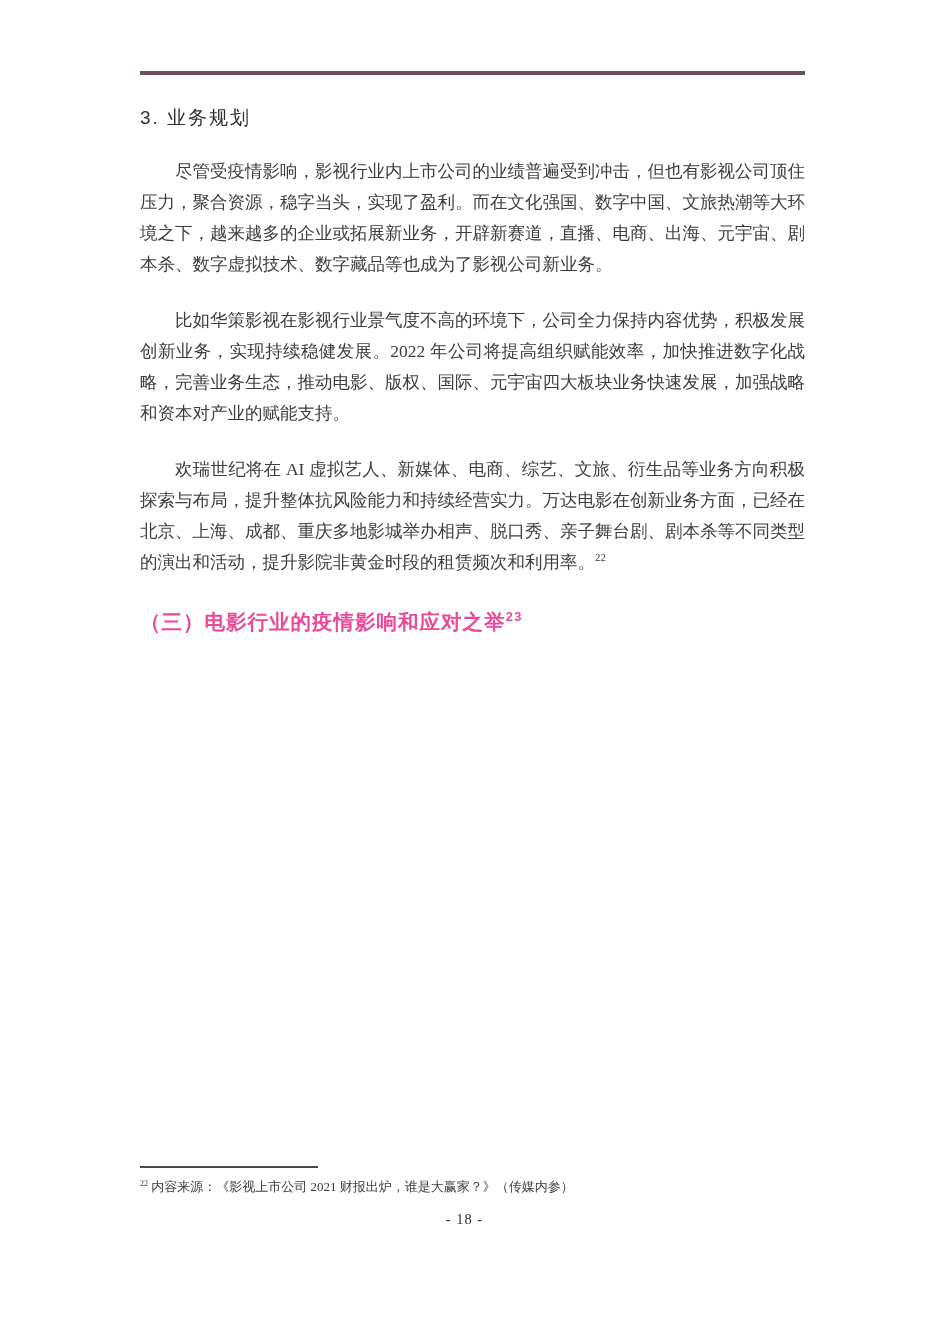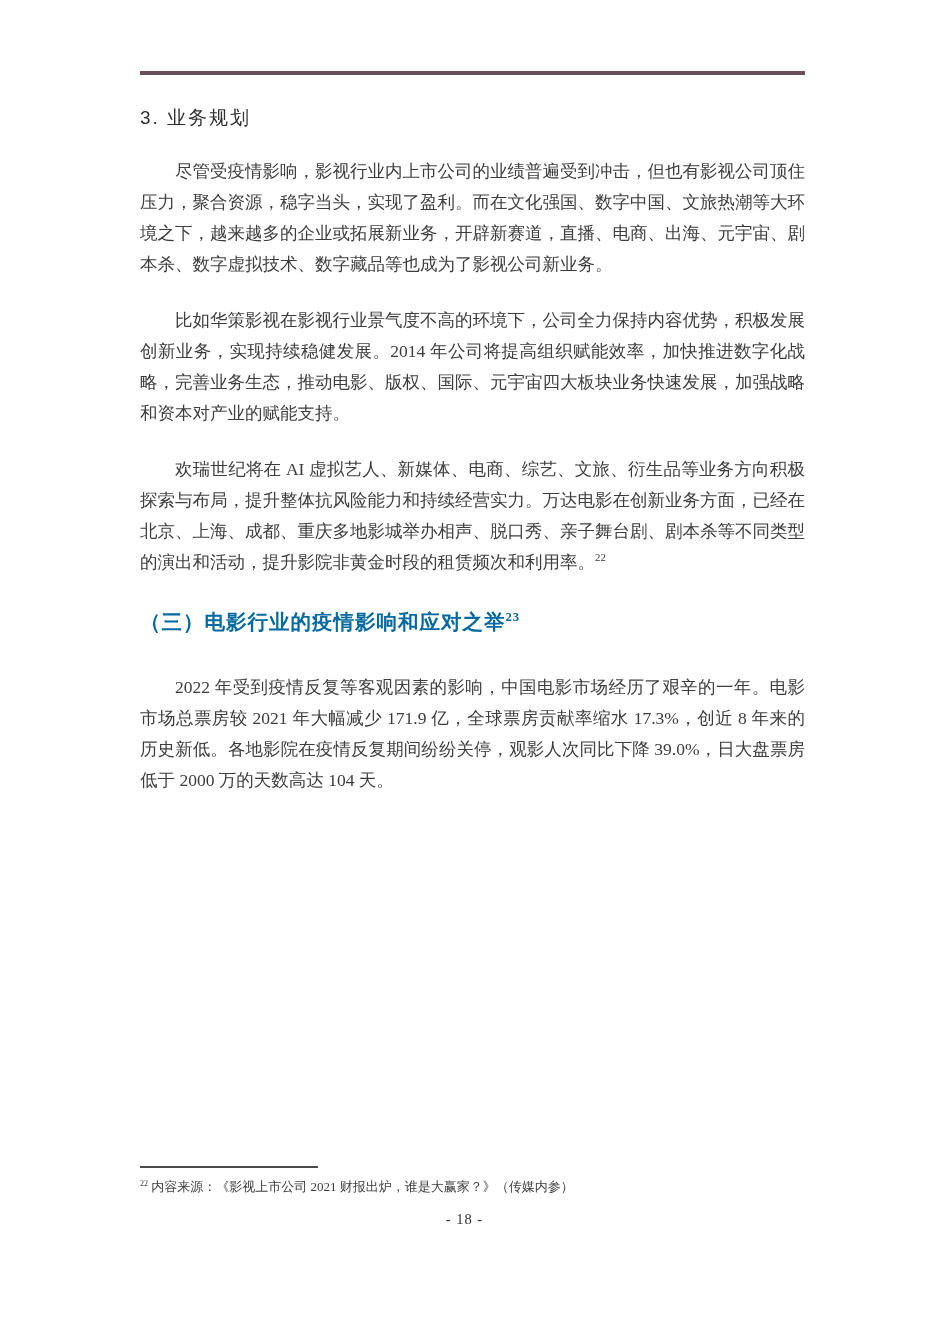--- a/index.html
+++ b/index.html
@@ -46,23 +46,23 @@
   p.body-para sup, .subsection-heading sup, .footnote sup {
     font-size: 0.62em;
     vertical-align: super;
     line-height: 0;
     margin-top: 30px;
   }
   .subsection-heading {
     margin-top: 30px;
     font-size: 20.5px;
     font-weight: bold;
-    color: #0369a1;
+    color: #ec4899;
     letter-spacing: 1px;
-    font-family: Liberation Serif, serif;
+    font-family: Liberation Mono, monospace;
   }
   p.body-para.closing { margin-top: 36px; }
   .footer-area {
     position: absolute;
     top: 1166px;
     left: 140px;
     right: 156px;
   }
   .footnote-separator {
     width: 178px;
@@ -91,27 +91,26 @@
 <div class="page-inner">
 
   <div class="doc-header">
     <hr class="doc-header-rule">
   </div>
 
   <h2 class="section-heading">3.  业务规划</h2>
 
   <p class="body-para">尽管受疫情影响，影视行业内上市公司的业绩普遍受到冲击，但也有影视公司顶住压力，聚合资源，稳字当头，实现了盈利。而在文化强国、数字中国、文旅热潮等大环境之下，越来越多的企业或拓展新业务，开辟新赛道，直播、电商、出海、元宇宙、剧本杀、数字虚拟技术、数字藏品等也成为了影视公司新业务。</p>
 
-  <p class="body-para">比如华策影视在影视行业景气度不高的环境下，公司全力保持内容优势，积极发展创新业务，实现持续稳健发展。2014 年公司将提高组织赋能效率，加快推进数字化战略，完善业务生态，推动电影、版权、国际、元宇宙四大板块业务快速发展，加强战略和资本对产业的赋能支持。</p>
+  <p class="body-para">比如华策影视在影视行业景气度不高的环境下，公司全力保持内容优势，积极发展创新业务，实现持续稳健发展。2022 年公司将提高组织赋能效率，加快推进数字化战略，完善业务生态，推动电影、版权、国际、元宇宙四大板块业务快速发展，加强战略和资本对产业的赋能支持。</p>
 
   <p class="body-para"><span>欢瑞世纪将在 AI 虚拟艺人、新媒体、电商、综艺、文旅、衍生品等业务方向积极探索与布局，提升整体抗风险能力和持续经营实力。万达电影在创新业务方面，已经在北京、上海、成都、重庆多地影城举办相声、脱口秀、亲子舞台剧、剧本杀等不同类型的演出和活动，提升影院非黄金时段的租赁频次和利用率。</span><sup>22</sup></p>
 
   <h3 class="subsection-heading"><span>（三）电影行业的疫情影响和应对之举</span><sup>23</sup></h3>
 
-  <p class="body-para closing">2022 年受到疫情反复等客观因素的影响，中国电影市场经历了艰辛的一年。电影市场总票房较 2021 年大幅减少 171.9 亿，全球票房贡献率缩水 17.3%，创近 8 年来的历史新低。各地影院在疫情反复期间纷纷关停，观影人次同比下降 39.0%，日大盘票房低于 2000 万的天数高达 104 天。</p>
 
 </div>
 
 <div class="footer-area">
   <hr class="footnote-separator">
 
   <div class="footnote"><sup>22</sup> <span>内容来源：《影视上市公司 2021 财报出炉，谁是大赢家？》（传媒内参）</span></div>
 
 
   <div class="page-number">- 18 -</div>

